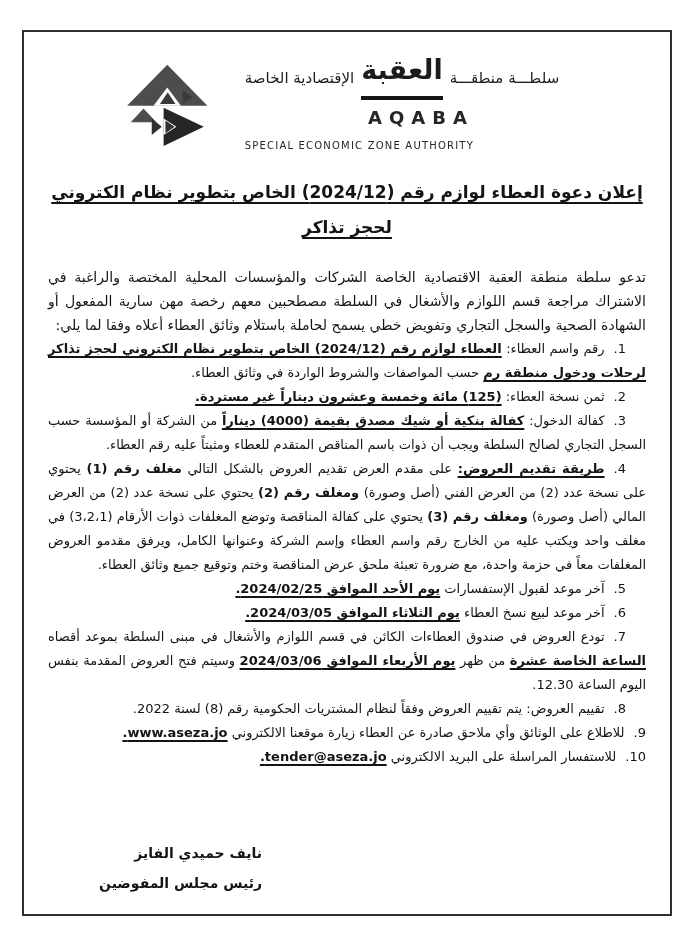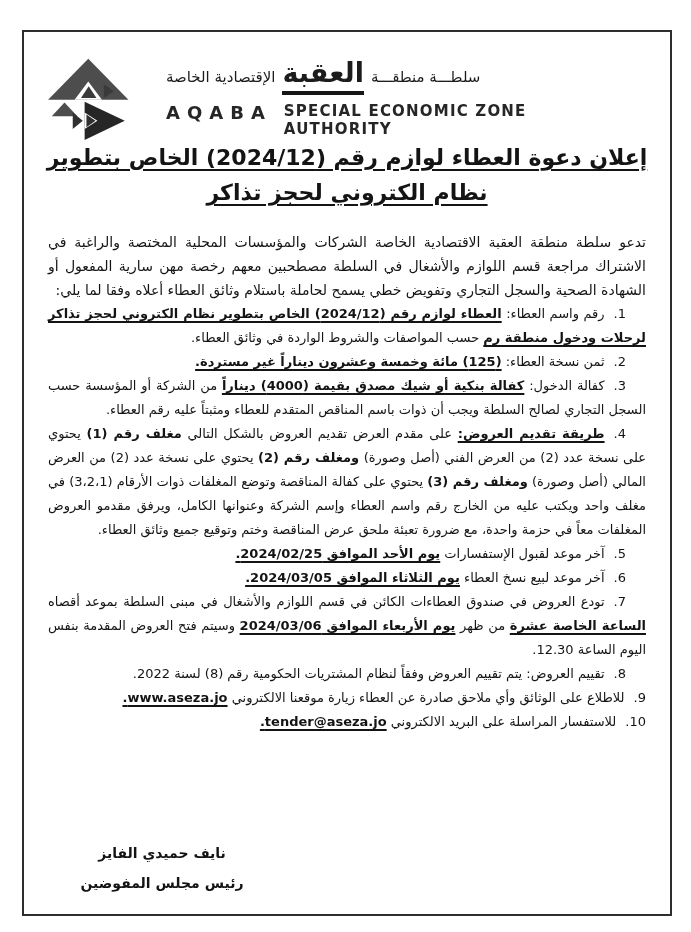--- a/index.html
+++ b/index.html
@@ -13,43 +13,43 @@
     position:absolute;left:22px;top:30px;width:650px;height:886px;
     border:2px solid #2e2e2e;box-sizing:border-box;background:#fff;
   }
   .content{padding:12px 20px 0 20px;}
 
   
   .logo-row{display:flex;align-items:center;justify-content:center;gap:16px;direction:ltr;padding-top:12px;transform:translateX(-12px);}
   .logo-svg{width:118px;height:84px;flex:0 0 auto;}
   .logo-text{display:flex;flex-direction:column;align-items:flex-start;}
   .logo-ar{direction:rtl;font-size:15px;color:#1c1c1c;display:flex;align-items:center;gap:7px;}
-  .logo-ar-big{font-size:27px;font-weight:bold;line-height:1;border-bottom:4px solid #161616;padding-bottom:5px;}
-  .logo-en{margin-top:7px;display:flex;align-items:flex-start;gap:12px;color:#262626;}
+  .logo-ar-big{font-size:27px;font-weight:bold;line-height:1;border-bottom:4px solid #161616;padding-bottom:13px;}
+  .logo-en{margin-top:7px;display:flex;align-items:flex-end;gap:12px;color:#262626;flex-direction:column;}
   .logo-en-brand{font-size:18px;font-weight:bold;letter-spacing:7px;}
-  .logo-en-rest{font-size:15px;font-weight:bold;letter-spacing:1.2px;}
+  .logo-en-rest{font-size:10px;font-weight:normal;letter-spacing:1.2px;}
 
   
-  .title{direction:rtl;text-align:center;font-weight:bold;font-size:22px;line-height:35px;}
+  .title{direction:rtl;text-align:center;margin-top:24px;font-weight:bold;font-size:17px;line-height:35px;}
   .title-line{text-decoration:underline;text-decoration-thickness:1.6px;text-underline-offset:4px;}
 
   
   .intro{direction:rtl;text-align:justify;margin:20px 4px 0 4px;font-size:14px;line-height:24px;}
 
   
   .list{direction:rtl;margin-top:0;}
   .li{margin:0 4px;font-size:13px;line-height:24px;text-align:justify;}
   .li.ind{text-indent:20px;}
   .num{margin-left:9px;}
   .b{font-weight:bold;}
   .u{text-decoration:underline;text-decoration-thickness:1.5px;text-underline-offset:3px;}
 
   
   .closing{direction:rtl;text-align:center;font-weight:bold;font-size:13.5px;margin:12px 0 0 0;}
-  .signature{position:absolute;left:38px;bottom:16px;width:200px;text-align:center;direction:rtl;}
+  .signature{position:absolute;left:38px;bottom:16px;width:200px;text-align:right;direction:rtl;}
   .sig-name,.sig-title{font-weight:bold;font-size:14px;line-height:30px;}
 </style>
 </head>
 <body>
 
 <div class="frame">
   <div class="content">
 
     <div class="logo-row">
       <svg class="logo-svg" viewBox="0 0 120 92" aria-hidden="true">

